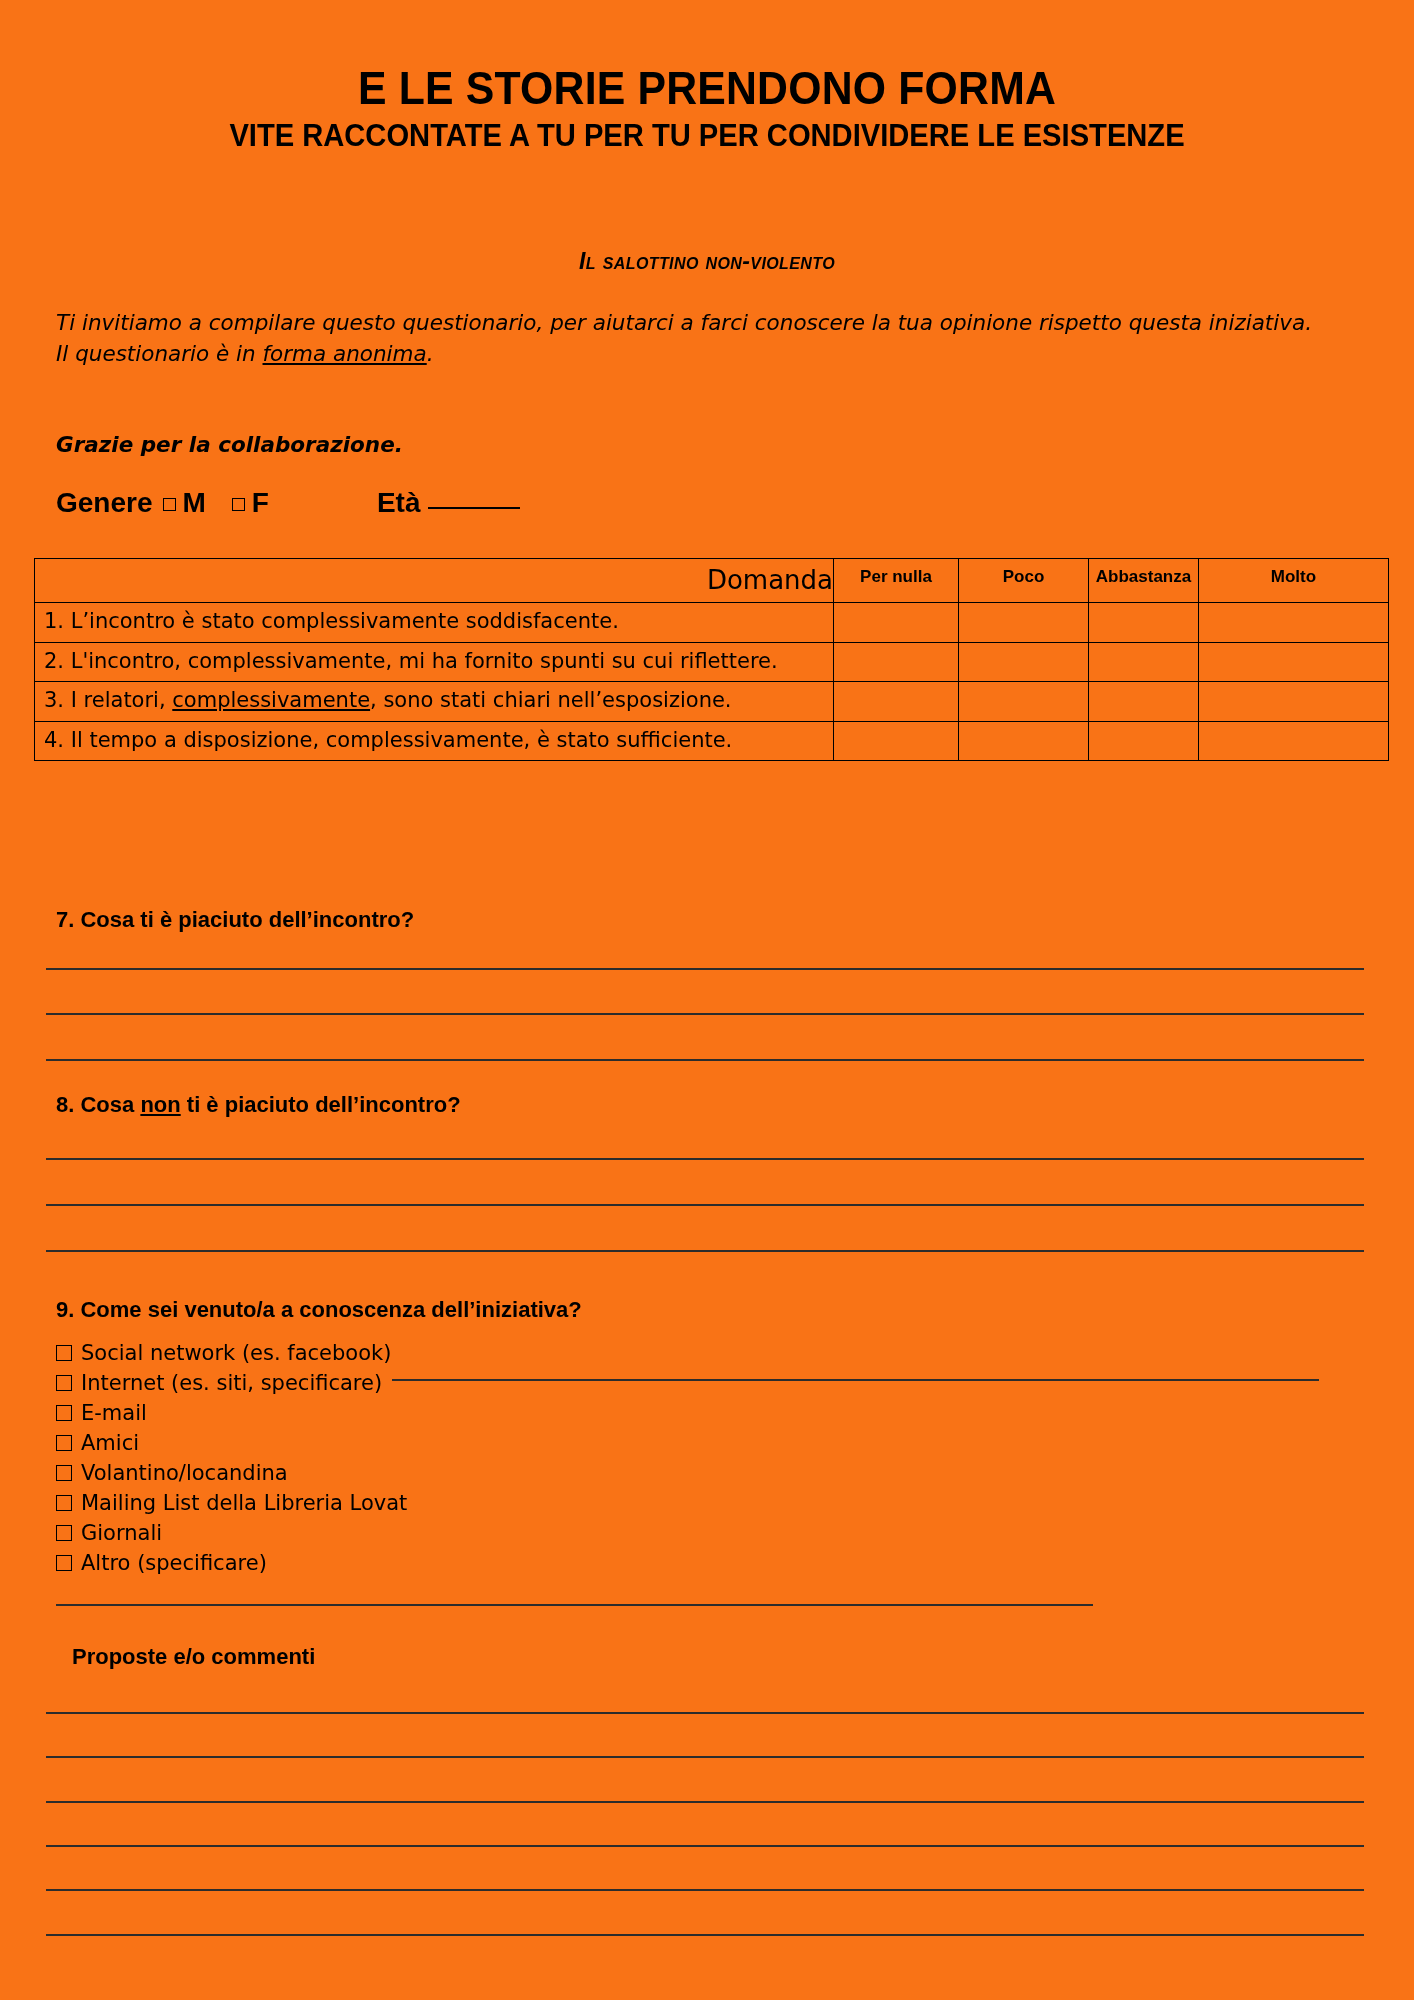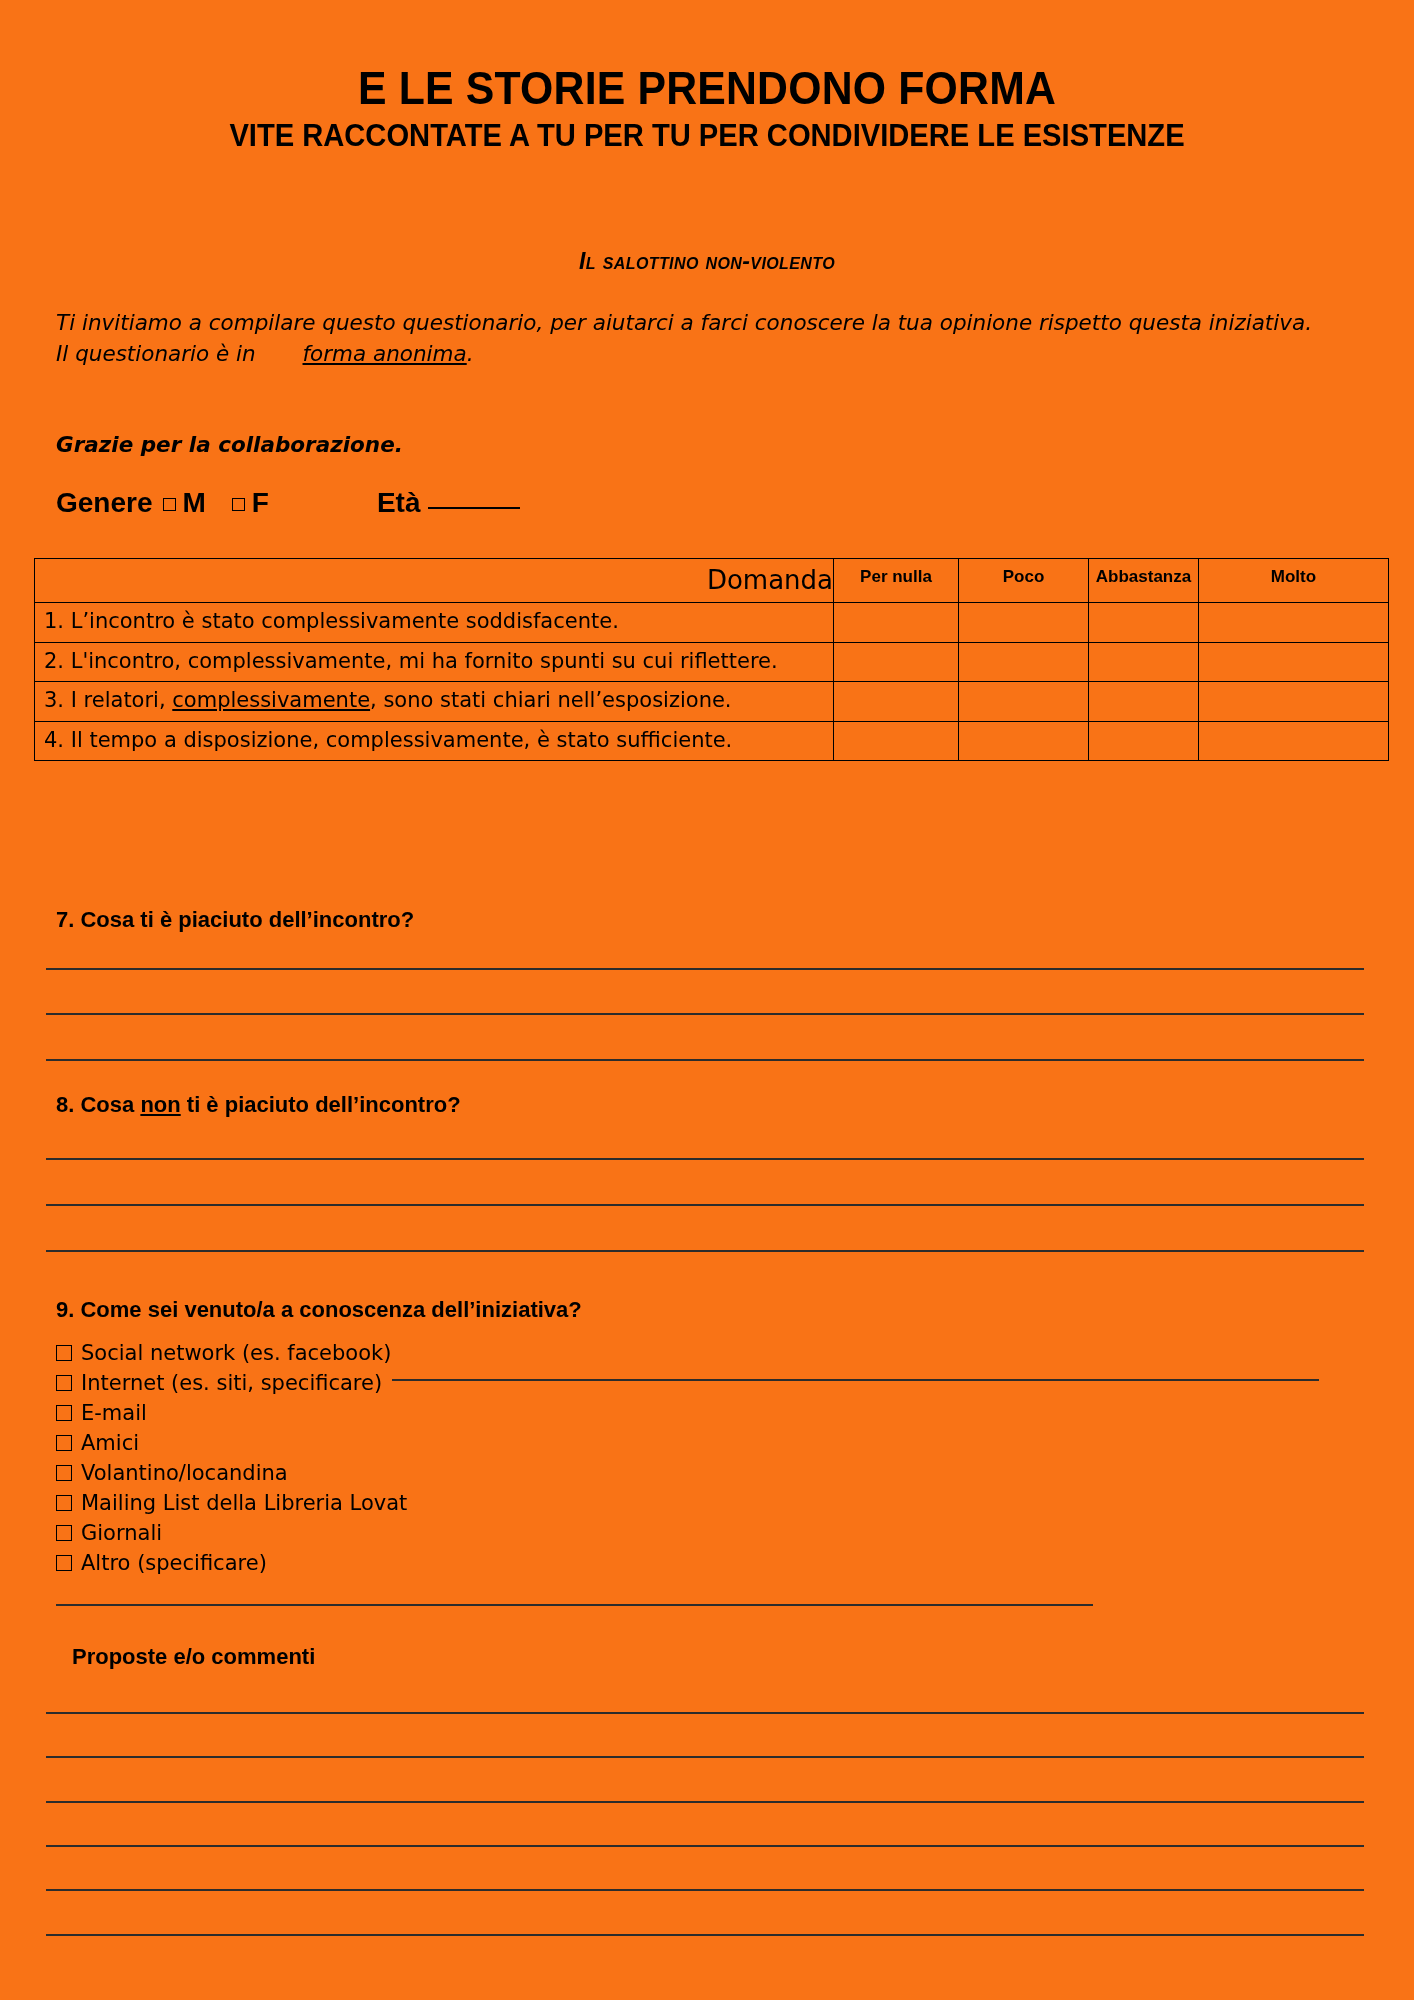--- a/index.html
+++ b/index.html
@@ -64,21 +64,21 @@
   .intro {
     position: absolute;
     left: 56px;
     top: 307px;
     width: 1300px;
     font-family: "DejaVu Sans", sans-serif;
     font-style: italic;
     font-size: 21.5px;
     line-height: 31px;
   }
-  .intro .u { text-decoration: underline; margin-left: 40px; }
+  .intro .u { text-decoration: underline; }
 
   .grazie {
     position: absolute;
     left: 56px;
     top: 432px;
     font-family: "DejaVu Sans", sans-serif;
     font-style: italic;
     font-weight: bold;
     font-size: 21.5px;
   }

